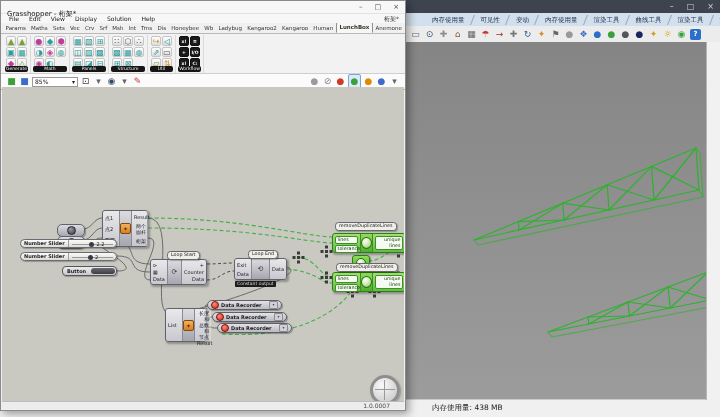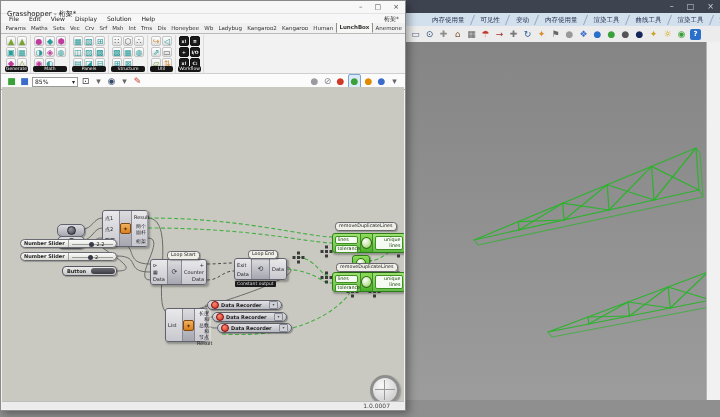--- a/index.html
+++ b/index.html
@@ -186,20 +186,23 @@
 
         <path d="M144,290 L304,230 M144,290 L307,258 M304,230 L307,258"></path>
         <path d="M184,275 L184.8,282 M224,260 L225.5,274 M264,245 L266.3,266"></path>
         <path d="M184.8,282 L224,260 M225.5,274 L264,245 M266.3,266 L304,230"></path>
         <path d="M184,275 L225.5,274 M224,260 L266.3,266 M264,245 L307,258"></path>
         <path opacity="0.7" d="M144,290 L148,295 M148,295 L311,264 M307,258 L311,264"></path>
       </g>
     </svg>
   </div>
   <div class="rh-panelstrip"></div>
+  <div class="rh-status">
+    <span>内存使用量: 438 MB</span>
+  </div>
 </div>
 
 <div id="gh">
   <div class="gh-titlebar">
     <span class="gh-title">Grasshopper - 桁架*</span>
     <div class="gh-controls">
       <span>–</span>
       <span>□</span>
       <span>×</span>
     </div>

